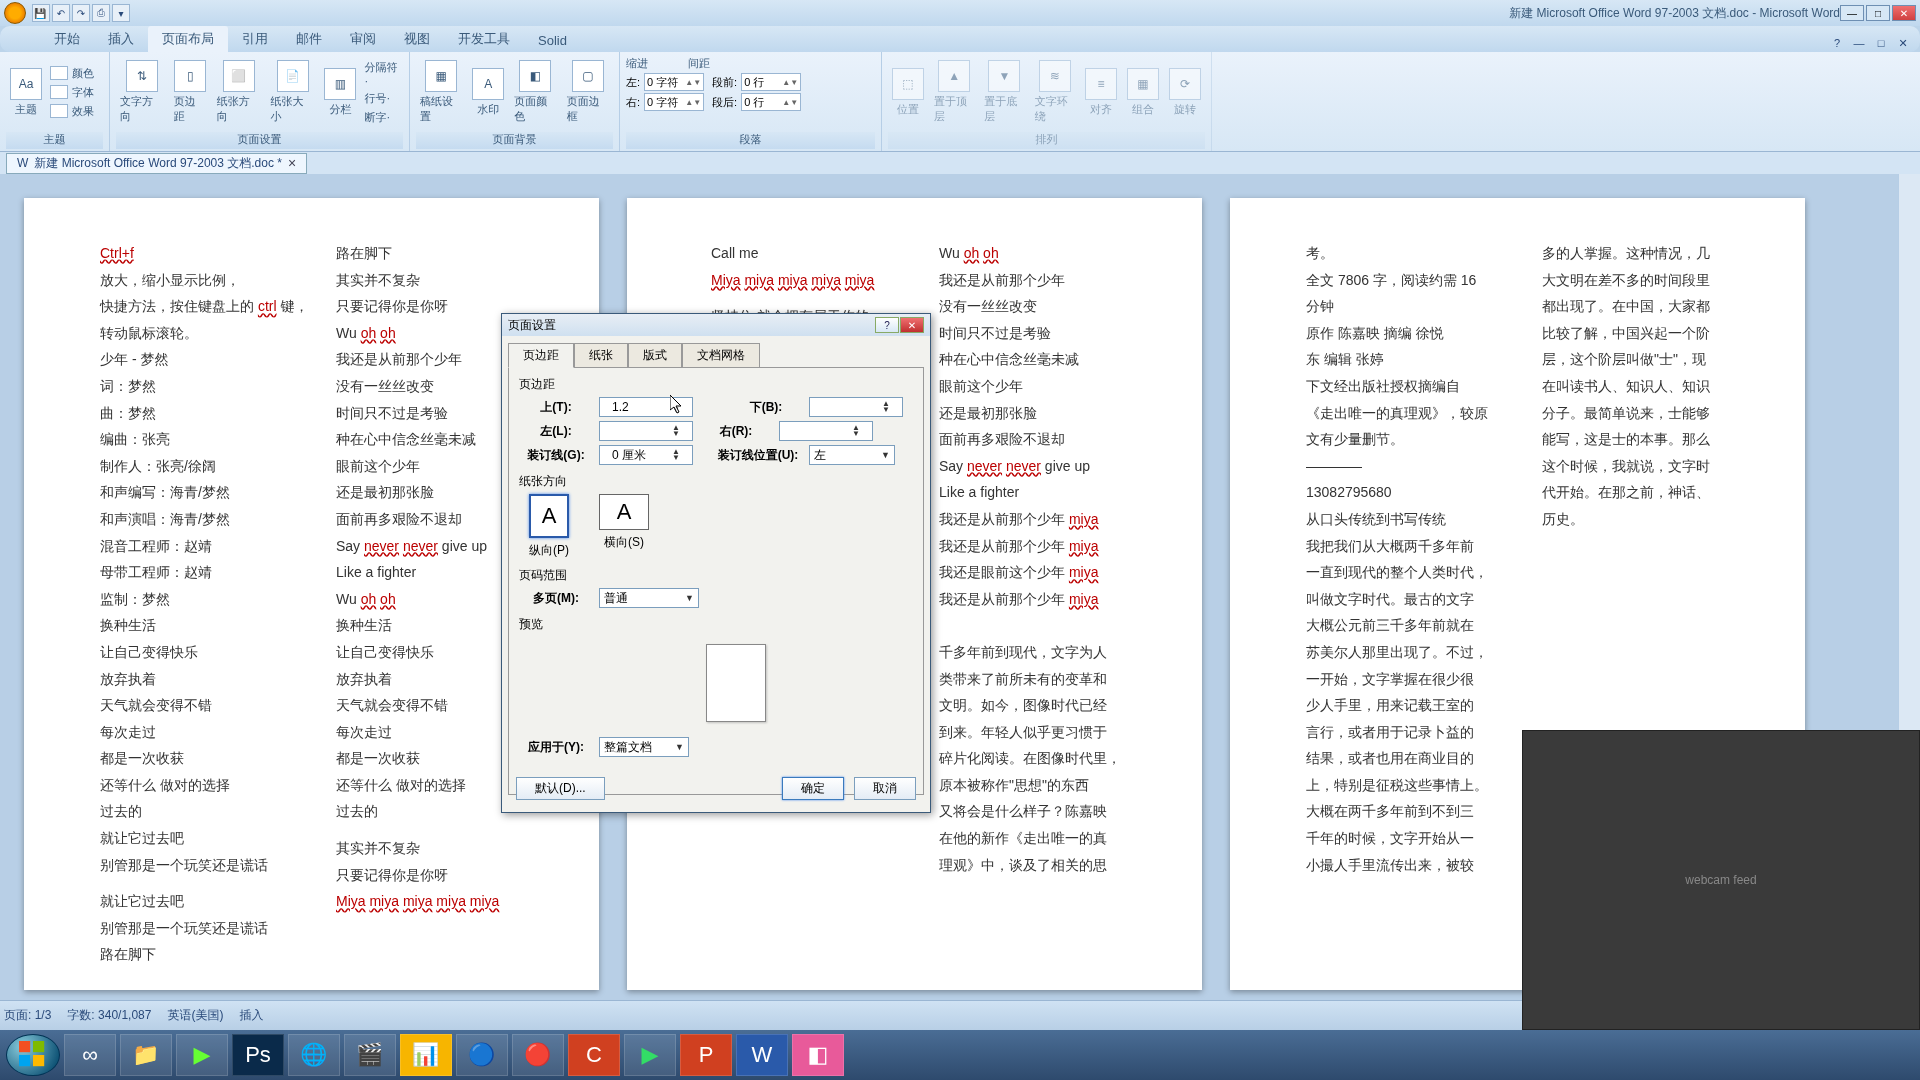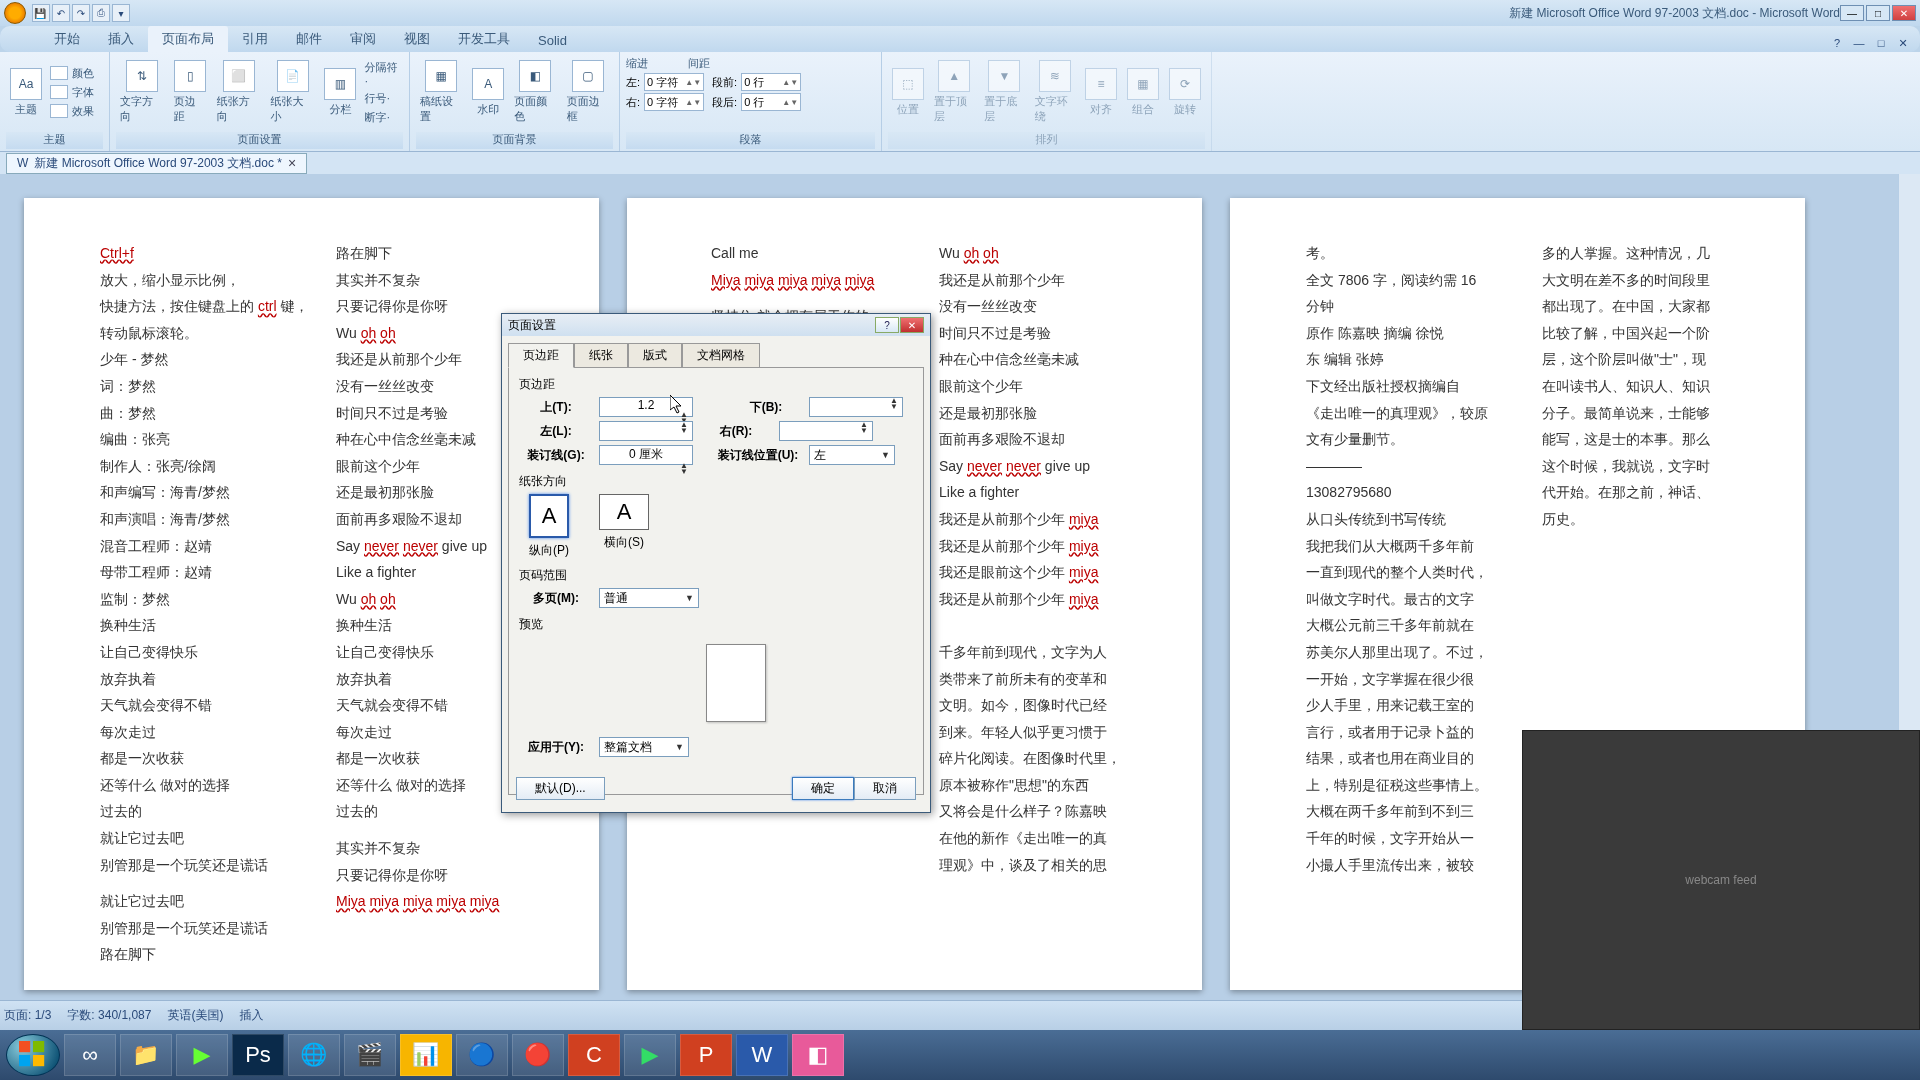--- a/index.html
+++ b/index.html
@@ -74,30 +74,30 @@
 .dialog .dlg-title .dbtns span { width:24px; height:16px; display:flex; align-items:center; justify-content:center; border:1px solid #8a6; font-size:10px; }
 .dialog .dlg-title .dbtns .help { background:linear-gradient(#fff,#d8e8f5); color:#225; }
 .dialog .dlg-title .dbtns .dclose { background:linear-gradient(#f07070,#c03030); color:#fff; }
 .dialog .dtabs { display:flex; padding:6px 6px 0; gap:0; }
 .dialog .dtabs .dt { padding:3px 14px; border:1px solid #999; background:#ece9e0; position:relative; top:1px; }
 .dialog .dtabs .dt.active { background:#f2f2ee; border-bottom-color:#f2f2ee; }
 .dialog .dbody { border:1px solid #999; margin:0 6px 6px; padding:8px 10px; background:#f2f2ee; height:calc(100% - 70px); }
 .dialog .sect { margin-bottom:8px; }
 .dialog .lblrow { display:flex; align-items:center; gap:6px; margin:4px 0; }
 .dialog .lblrow label { width:74px; text-align:center;font-weight:bold; }
-.dialog .lblrow .inp { width:94px; height:20px; border:1px solid #7b9ebd; background:#fff; display:flex; align-items:center; padding:0 4px;flex-direction:column; }
+.dialog .lblrow .inp { width:94px; height:20px; border:1px solid #7b9ebd; background:#fff; display:flex; align-items:center; padding:0 12px; }
 .dialog .lblrow .inp .sa { margin-left:auto; font-size:8px; color:#333; line-height:6px; }
 .dialog .lblrow .sel { width:86px; height:20px; border:1px solid #7b9ebd; background:#fff; display:flex; align-items:center; padding:0 4px; }
 .dialog .lblrow .sel .dd { margin-left:auto; font-size:9px; color:#333; }
 .dialog .orient { display:flex; gap:30px; margin-top:4px; padding-left:10px; }
 .dialog .orient .obox { display:flex; flex-direction:column; align-items:center; gap:4px; cursor:pointer; }
 .dialog .orient .oicon { width:40px; height:44px; border:1px solid #666; background:#fff; display:flex; align-items:center; justify-content:center; font-size:22px; }
 .dialog .orient .obox.sel .oicon { border:2px solid #2a5aaa; box-shadow:0 0 3px #4a8aee; }
 .dialog .preview-box { width:60px; height:78px; border:1px solid #888; margin:auto; background:#fff; box-shadow:1px 1px 2px rgba(0,0,0,.2); }
-.dialog .dbtnrow { display:flex; position:absolute; bottom:12px; left:14px; right:14px; }
+.dialog .dbtnrow { display:flex; gap:10px; position:absolute; bottom:12px; left:14px; right:14px; }
 .dialog .dbtnrow button { padding:2px 18px; border:1px solid #7b9ebd; background:linear-gradient(#fff,#e4ecf5); font-size:12px; cursor:pointer; }
 .dialog .dbtnrow .spacer { flex:1; }
 .dialog .dbtnrow .ok { border:1px solid #3a7abd; box-shadow:0 0 2px #4a8aee; }
 
 
 .webcam { position:absolute; right:0; bottom:50px; width:398px; height:300px; background:#3a3a3a; z-index:40; border:1px solid #222; display:flex; align-items:center; justify-content:center; color:#888; font-size:12px; }
 
 .cursor { position:absolute; width:14px; height:20px; z-index:100; pointer-events:none; }
 .cursor svg { width:14px; height:20px; }
 </style>

